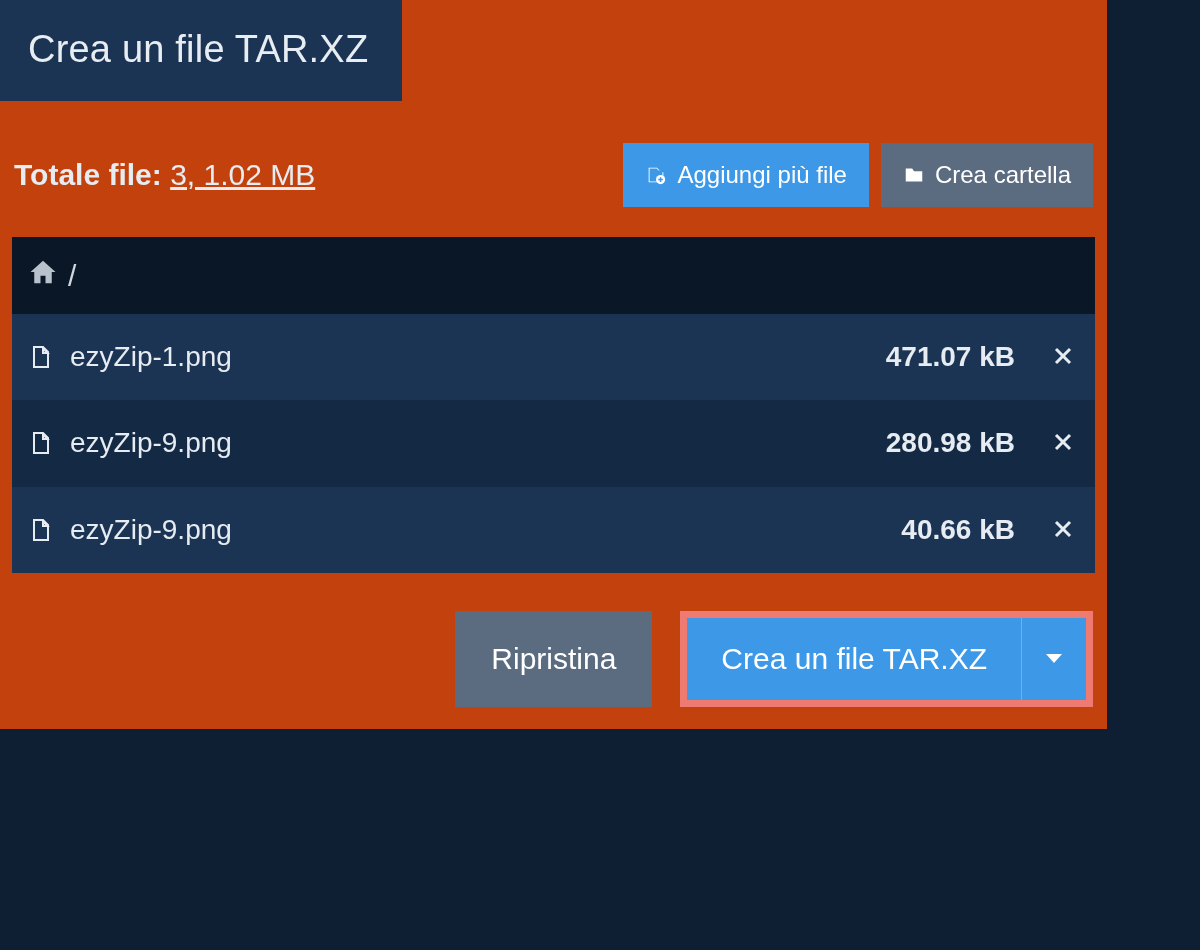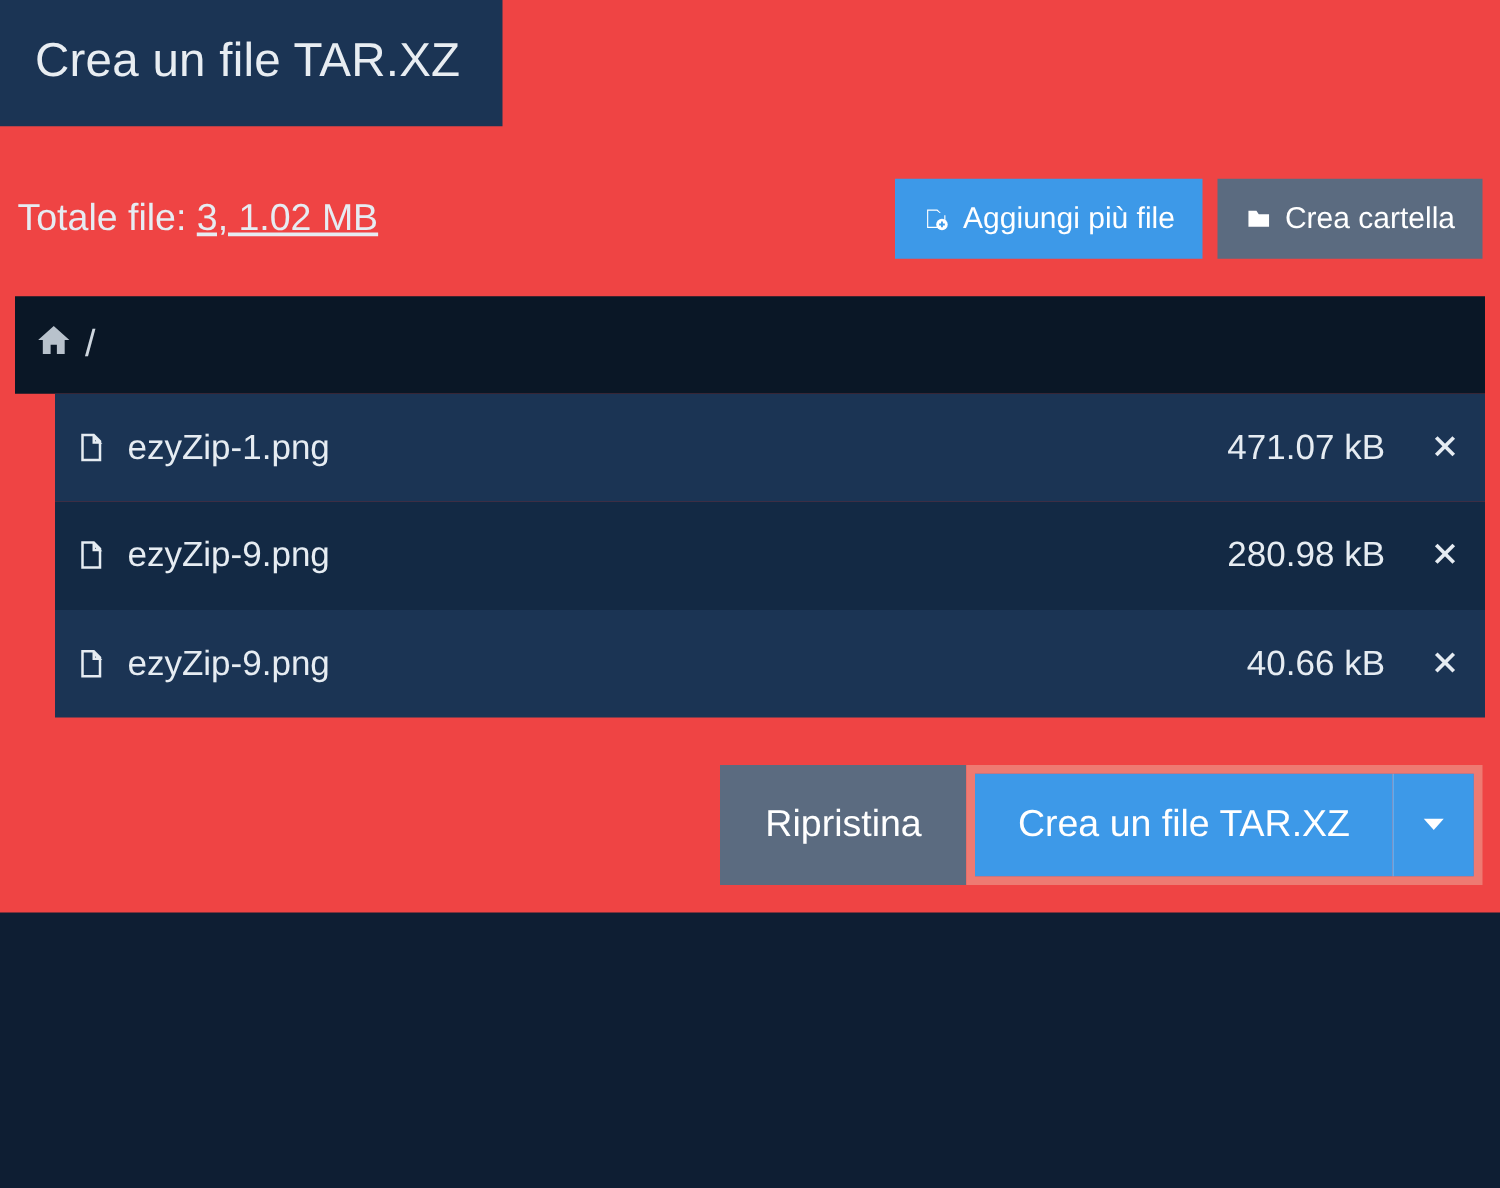--- a/index.html
+++ b/index.html
@@ -6,22 +6,22 @@
   html, body {
     width: 1200px;
     height: 950px;
     background: #0e1e33;
     font-family: "Segoe UI", "Helvetica Neue", Arial, sans-serif;
     color: #e6ecf2;
     overflow: hidden;
   }
   .panel {
     position: relative;
-    width: 1200px;
-    background: #ef4444;
+    width: 1107px;
+    background: #c2410c;
     padding-bottom: 0;
   }
   .tab {
     display: inline-block;
     background: #1b3454;
     padding: 28px 34px 30px 28px;
     font-size: 38px;
     font-weight: 300;
     color: #e8edf2;
     letter-spacing: 0.2px;
@@ -29,21 +29,21 @@
   .summary-row {
     display: flex;
     align-items: center;
     justify-content: space-between;
     padding: 42px 14px 30px 14px;
   }
   .summary-text {
     font-size: 30px;
     color: #e6ecf2;
   }
-  .summary-label { font-weight: 400; }
+  .summary-label { font-weight: 700; }
   .summary-value { font-weight: 400; text-decoration: underline; }
   .btn-group { display: flex; gap: 12px; }
   .btn {
     display: inline-flex;
     align-items: center;
     gap: 10px;
     padding: 18px 22px;
     font-size: 24px;
     border: none;
     cursor: pointer;
@@ -65,39 +65,39 @@
     color: #cfd7df;
   }
   .breadcrumb svg { fill: #b8c2cc; }
   .file-row {
     display: flex;
     align-items: center;
     padding: 26px 16px;
     font-size: 28px;
     gap: 18px;
     background: #132944;
-    margin-left: 32px;
   }
   .file-row:nth-of-type(even) { background: #1b3454; }
   .file-row .file-icon svg { fill: #e6ecf2; display:block; }
   .file-name { flex: 1; color: #e6ecf2; font-weight: 400; }
-  .file-size { color: #e6ecf2; font-weight: 400; margin-right: 14px; }
+  .file-size { color: #e6ecf2; font-weight: 700; margin-right: 14px; }
   .remove-btn {
     background: none;
     border: none;
     color: #e6ecf2;
     cursor: pointer;
     padding: 4px;
     line-height: 1;
   }
   .remove-btn svg { width: 24px; height: 24px; stroke: #e6ecf2; stroke-width: 3; }
 
   .footer {
     display: flex;
     justify-content: flex-end;
+    gap: 28px;
     padding: 38px 14px 22px 14px;
     align-items: stretch;
   }
   .btn-large {
     font-size: 30px;
     padding: 24px 36px;
     border: none;
     cursor: pointer;
     display: inline-flex;
     align-items: center;

